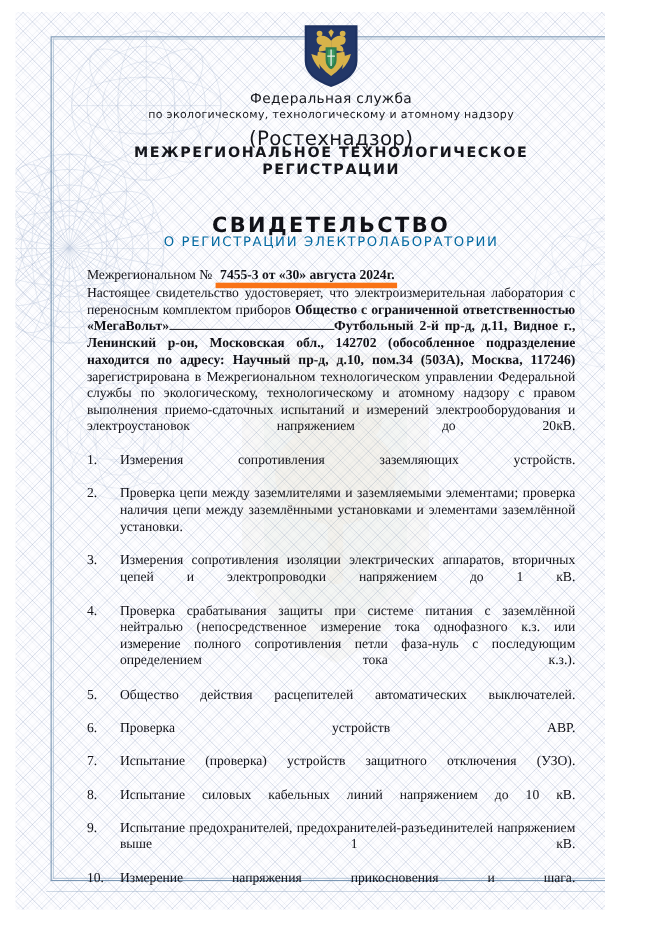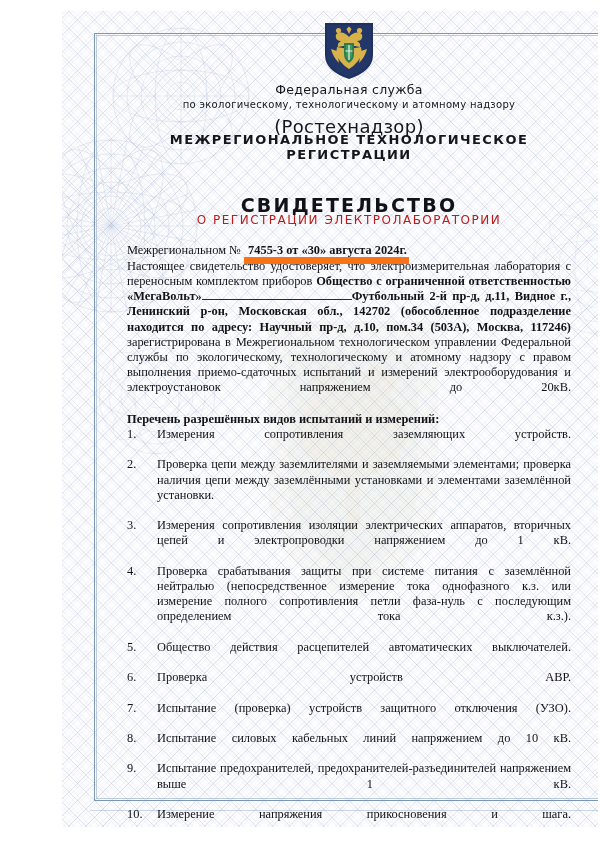--- a/index.html
+++ b/index.html
@@ -9,21 +9,20 @@
     background: #ffffff;
     font-family: "Liberation Serif", serif;
   }
 
   #page {
     position: relative;
     width: 550px;
     height: 848px;
     background: #ffffff;
     overflow: hidden;
-    margin-left: 48px;
   }
 
   
   #sheet {
     position: absolute;
     left: 14px; top: 11px;
     width: 574px; height: 816px;
     background: #fdfdfe;
     overflow: hidden;
   }
@@ -151,38 +150,38 @@
     letter-spacing: 2.2px;
     color: #111218;
   }
   #title-sub {
     position: absolute;
     left: 60px; top: 202px; width: 454px;
     text-align: center;
     font-family: "DejaVu Sans", sans-serif;
     font-size: 12px;
     letter-spacing: 1.5px;
-    color: #b91c1c;
+    color: #0369a1;
   }
 
   #body {
     position: absolute;
     left: 65px; top: 232px;
     width: 444px;
     font-family: "Liberation Serif", serif;
     font-size: 12.4px;
     line-height: 15.2px;
     color: #121218;
     text-align: justify;
   }
 
   .regline { margin-bottom: 0.5px; }
   .regline .u {
     font-weight: bold;
-    border-bottom: 7px solid #f97316;
+    border-bottom: 5px solid #f97316;
     padding: 0 2px 0 4px;
   }
 
   .para { text-align: justify; text-justify: inter-word; }
   .para b { font-weight: bold; }
   .fill-rule {
     display: inline-block;
     border-bottom: 1px solid #2a2b31;
     height: 10px;
     vertical-align: baseline;
@@ -369,21 +368,20 @@
 
         <div class="regline nostretch">
           <span>Межрегиональном №</span>
           <span class="u">7455-3 от «30» августа 2024г.</span>
         </div>
 
         <div class="para">
           <span>Настоящее свидетельство удостоверяет, что электроизмерительная лаборатория с переносным комплектом приборов </span><b>Общество с ограниченной ответственностью «МегаВольт»</b><span class="fill-rule" style="width:150px;"></span><b>Футбольный 2-й пр-д, д.11, Видное г., Ленинский р-он, Московская обл., 142702 (обособленное подразделение находится по адресу: Научный пр-д, д.10, пом.34 (503А), Москва, 117246)</b><span> зарегистрирована в Межрегиональном технологическом управлении Федеральной службы по экологическому, технологическому и атомному надзору с правом выполнения приемо-сдаточных испытаний и измерений электрооборудования и электроустановок напряжением до 20кВ.</span>
         </div>
 
-        <div id="list-heading" class="nostretch">Перечень разрешённых видов испытаний и измерений:</div>
 
         <ol class="items" id="items">
             <li>
               <span class="num">1.</span>
               <span class="txt">Измерения сопротивления заземляющих устройств.</span>
             </li>
             <li>
               <span class="num">2.</span>
               <span class="txt">Проверка цепи между заземлителями и заземляемыми элементами; проверка наличия цепи между заземлёнными установками и элементами заземлённой установки.</span>
             </li>

